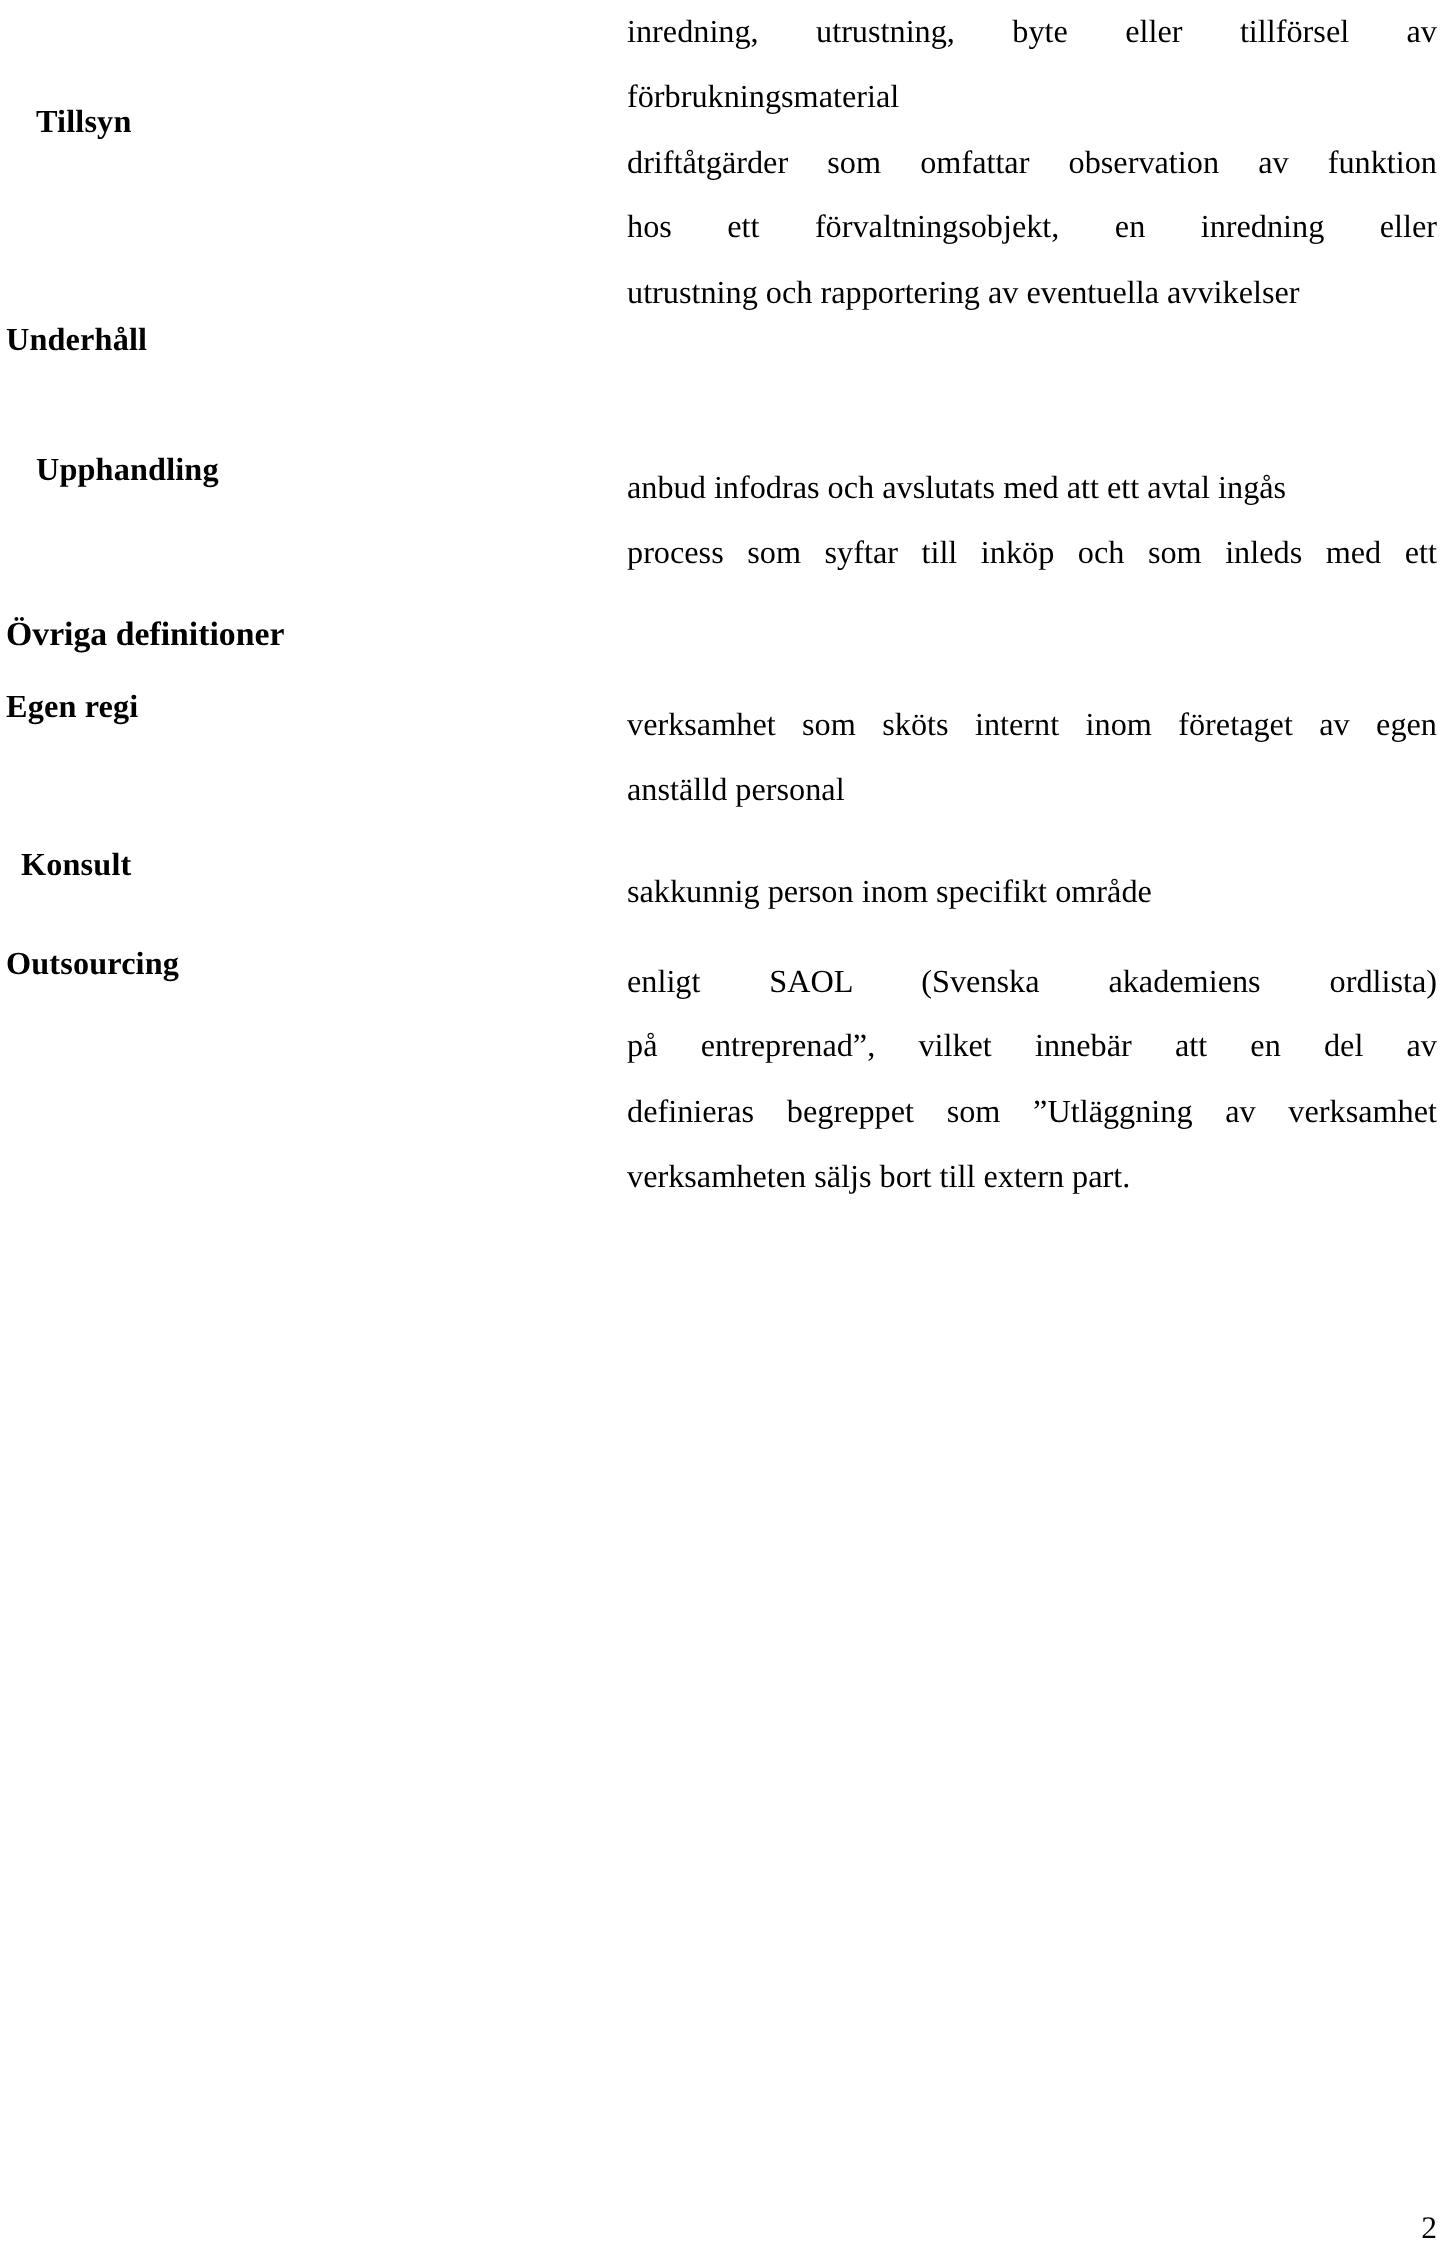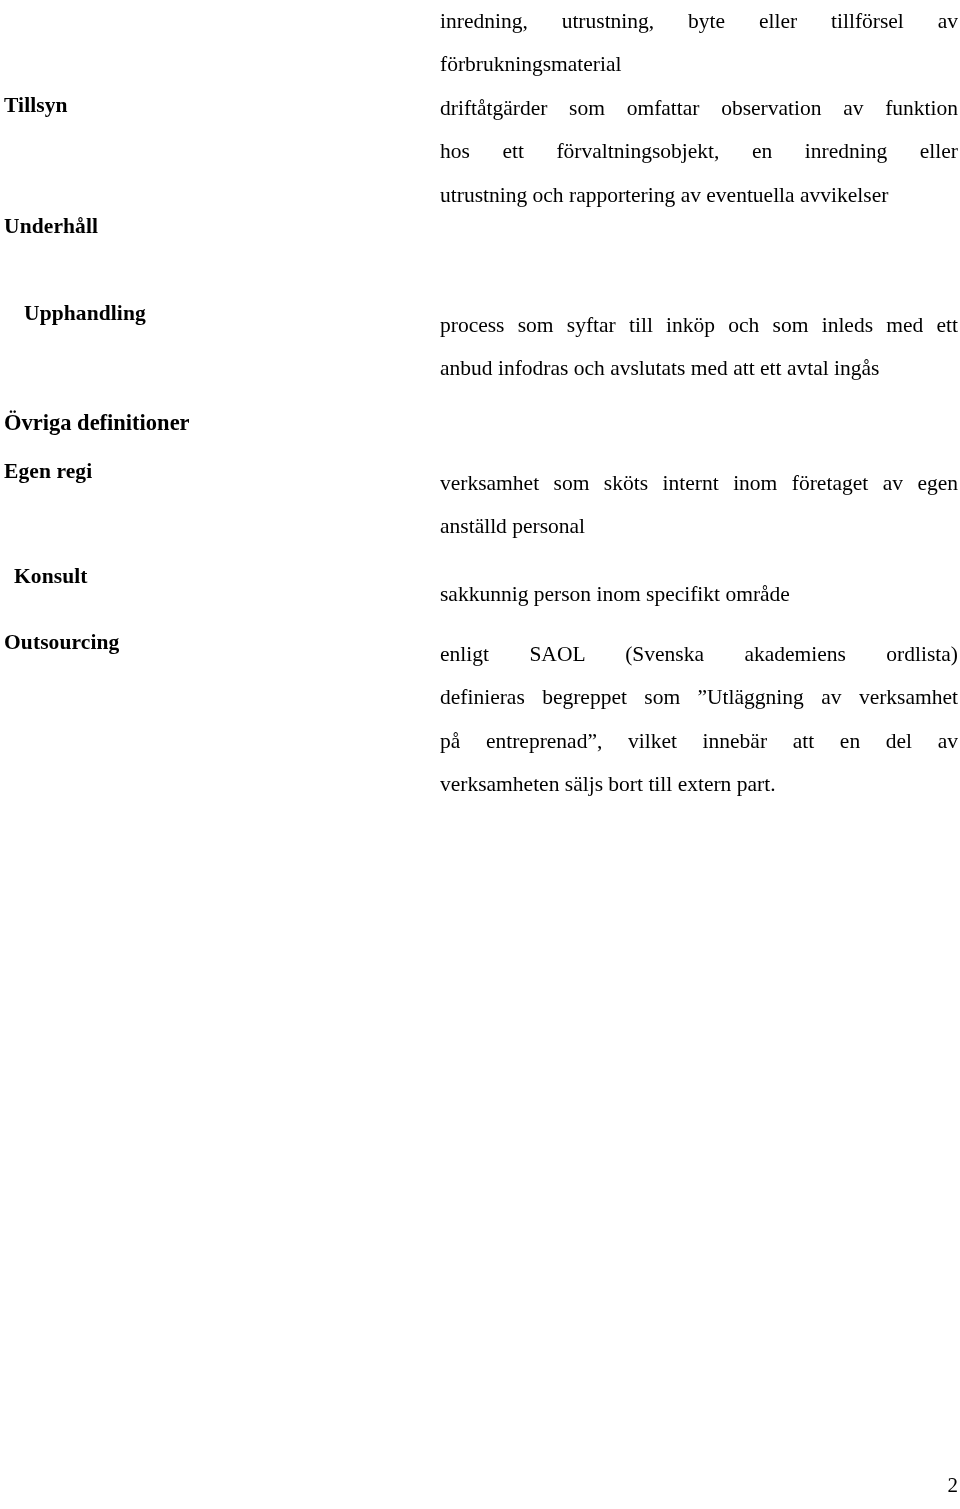--- a/index.html
+++ b/index.html
@@ -49,21 +49,20 @@
     text-align: justify;
     text-justify: inter-word;
     -webkit-hyphens: none;
     hyphens: none;
   }
   .ln {
     display: block;
     text-align: justify;
     text-align-last: justify;
     white-space: nowrap;
-    margin-left: 22px;
   }
   .ln.flush {
     text-align: center;
     text-align-last: left;
   }
 
   .page-number {
     position: absolute;
     right: 2px;
     bottom: 12px;
@@ -71,21 +70,21 @@
     line-height: 24px;
     text-align: right;
   }
 </style>
 </head>
 <body>
 
 <div class="page">
 
   <div class="term-col">
-    <div class="term" style="top:92px;">Tillsyn</div>
+    <div class="term" style="top:68px;margin-left:20px;">Tillsyn</div>
 
     <div class="term" style="top:213px;">Underhåll</div>
 
     <div class="term" style="top:300px;margin-left:20px;">Upphandling</div>
 
     <div class="section-head" style="top:410px;">Övriga definitioner</div>
 
     <div class="term" style="top:458px;">Egen regi</div>
 
     <div class="term" style="top:563px;margin-left:10px;">Konsult</div>
@@ -99,35 +98,35 @@
   </div>
 
   <div class="para" style="top:87px;">
     <span class="ln">driftåtgärder som omfattar observation av funktion</span>
     <span class="ln">hos ett förvaltningsobjekt, en inredning eller</span>
     <span class="ln flush">utrustning och rapportering av eventuella avvikelser</span>
   </div>
 
 
   <div class="para" style="top:304px;">
+    <span class="ln flush">anbud infodras och avslutats med att ett avtal ingås</span>
     <span class="ln">process som syftar till inköp och som inleds med ett</span>
-    <span class="ln flush">anbud infodras och avslutats med att ett avtal ingås</span>
   </div>
 
   <div class="para" style="top:462px;">
     <span class="ln">verksamhet som sköts internt inom företaget av egen</span>
     <span class="ln flush">anställd personal</span>
   </div>
 
   <div class="para" style="top:573px;">
     <span class="ln flush">sakkunnig person inom specifikt område</span>
   </div>
 
   <div class="para" style="top:633px;">
     <span class="ln">enligt SAOL (Svenska akademiens ordlista)</span>
+    <span class="ln">på entreprenad”, vilket innebär att en del av</span>
     <span class="ln">definieras begreppet som ”Utläggning av verksamhet</span>
-    <span class="ln">på entreprenad”, vilket innebär att en del av</span>
     <span class="ln flush">verksamheten säljs bort till extern part.</span>
   </div>
 
   <div class="page-number">2</div>
 
 </div>
 
 </body></html>

